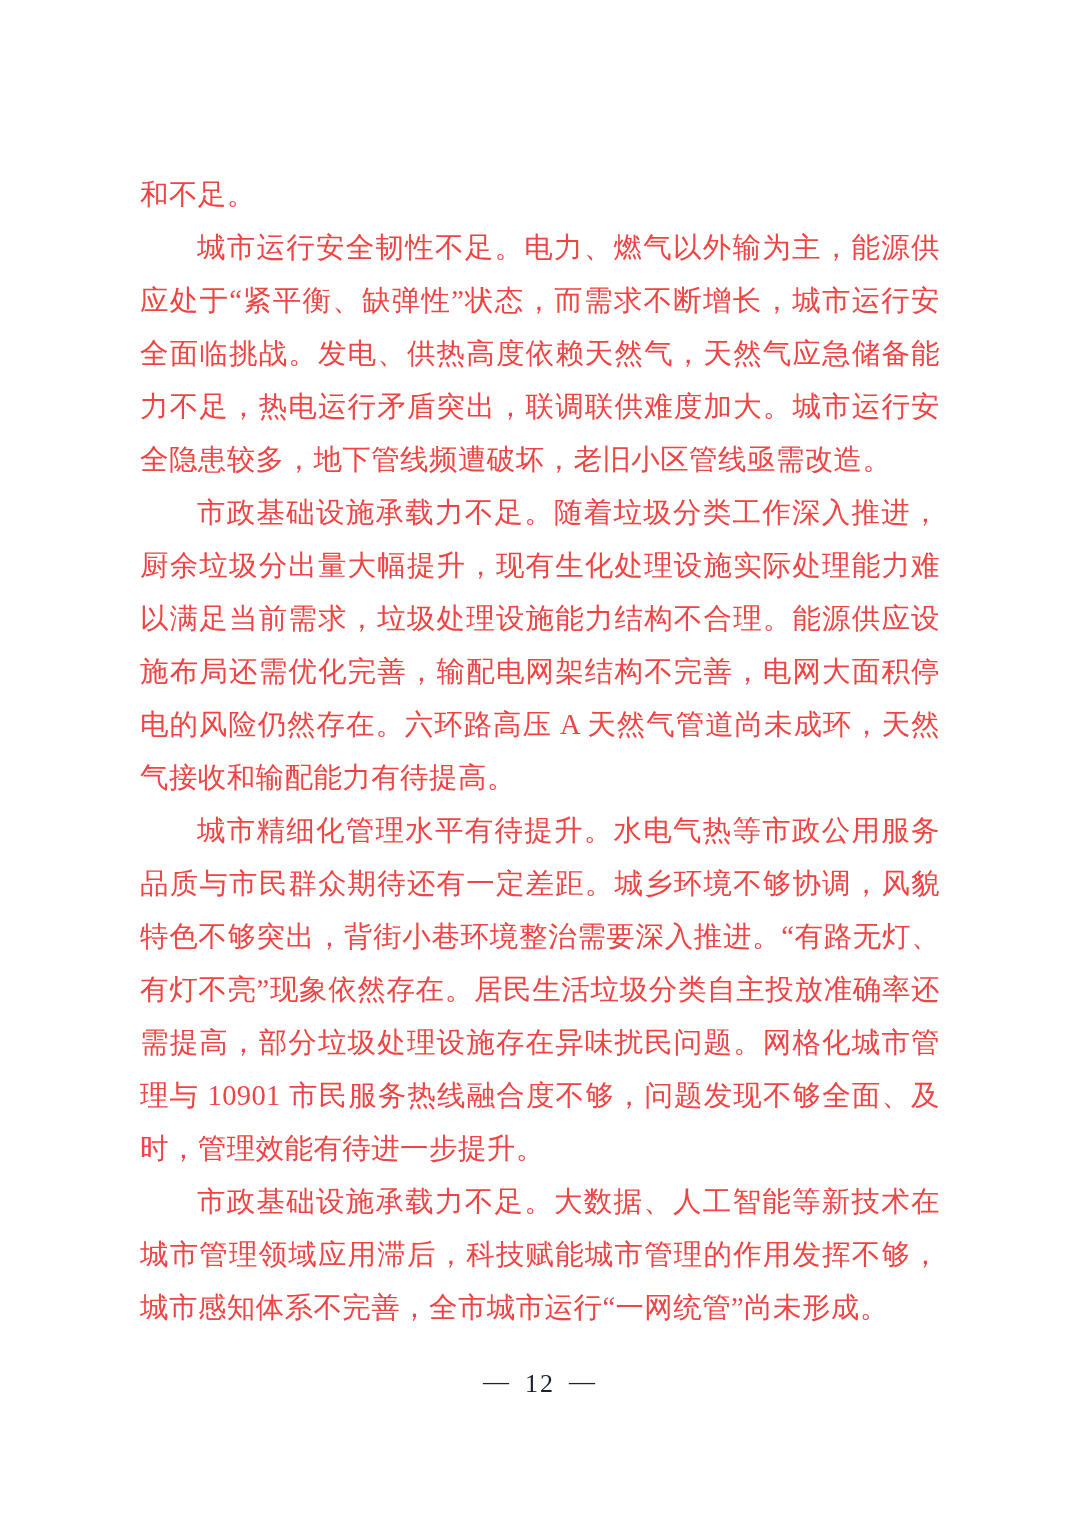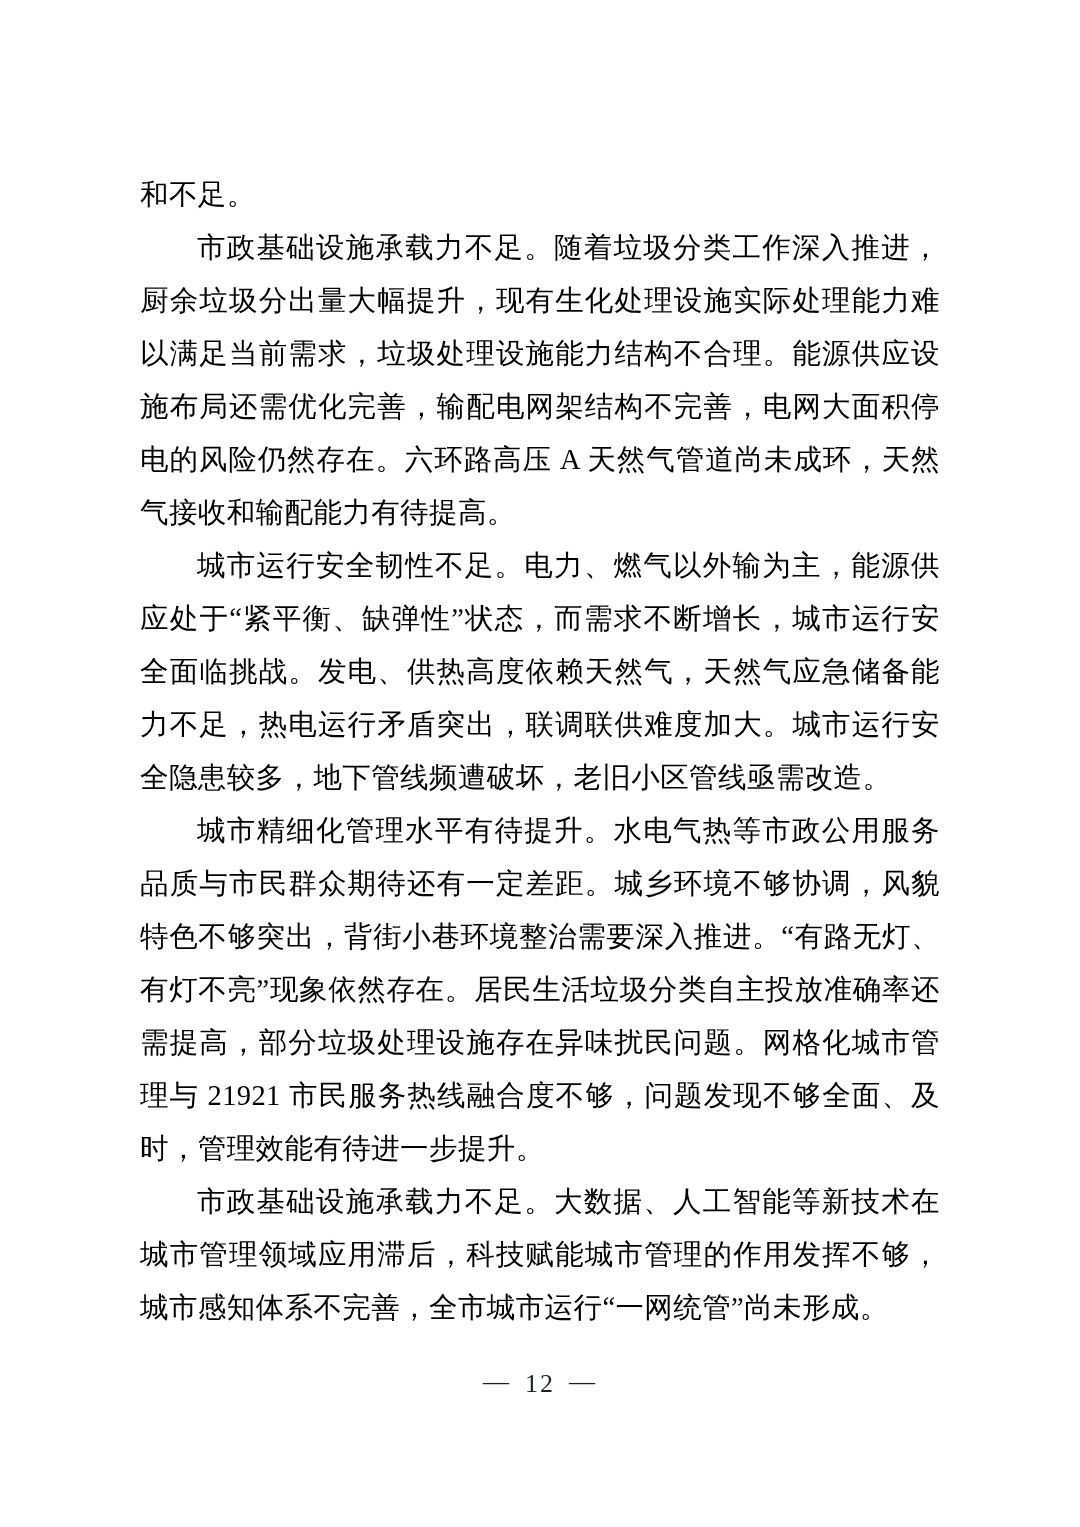--- a/index.html
+++ b/index.html
@@ -22,21 +22,21 @@
     height: 1527px;
     box-sizing: border-box;
     padding: 168px 140px 0 140px;
   }
   .doc-body {
     font-size: 28.5px;
     line-height: 53px;
     text-align: justify;
     text-justify: inter-ideograph;
     letter-spacing: 0.4px;
-    color: #000000;
+    color: #ef4444;
   }
   .para {
     margin: 0;
     text-indent: 0;
   }
   .para.indent {
     text-indent: 2em;
   }
   .page-number {
     position: absolute;
@@ -58,22 +58,22 @@
     display: inline-block;
     padding: 0 4px;
   }
 </style>
 </head>
 <body>
 
 <div class="page">
   <div class="doc-body">
     <p class="para">和不足。</p>
+    <p class="para indent">城市运行安全韧性不足。电力、燃气以外输为主，能源供应处于“紧平衡、缺弹性”状态，而需求不断增长，城市运行安全面临挑战。发电、供热高度依赖天然气，天然气应急储备能力不足，热电运行矛盾突出，联调联供难度加大。城市运行安全隐患较多，地下管线频遭破坏，老旧小区管线亟需改造。</p>
     <p class="para indent">市政基础设施承载力不足。随着垃圾分类工作深入推进，厨余垃圾分出量大幅提升，现有生化处理设施实际处理能力难以满足当前需求，垃圾处理设施能力结构不合理。能源供应设施布局还需优化完善，输配电网架结构不完善，电网大面积停电的风险仍然存在。六环路高压 A 天然气管道尚未成环，天然气接收和输配能力有待提高。</p>
-    <p class="para indent">城市运行安全韧性不足。电力、燃气以外输为主，能源供应处于“紧平衡、缺弹性”状态，而需求不断增长，城市运行安全面临挑战。发电、供热高度依赖天然气，天然气应急储备能力不足，热电运行矛盾突出，联调联供难度加大。城市运行安全隐患较多，地下管线频遭破坏，老旧小区管线亟需改造。</p>
-    <p class="para indent">城市精细化管理水平有待提升。水电气热等市政公用服务品质与市民群众期待还有一定差距。城乡环境不够协调，风貌特色不够突出，背街小巷环境整治需要深入推进。“有路无灯、有灯不亮”现象依然存在。居民生活垃圾分类自主投放准确率还需提高，部分垃圾处理设施存在异味扰民问题。网格化城市管理与 21921 市民服务热线融合度不够，问题发现不够全面、及时，管理效能有待进一步提升。</p>
+    <p class="para indent">城市精细化管理水平有待提升。水电气热等市政公用服务品质与市民群众期待还有一定差距。城乡环境不够协调，风貌特色不够突出，背街小巷环境整治需要深入推进。“有路无灯、有灯不亮”现象依然存在。居民生活垃圾分类自主投放准确率还需提高，部分垃圾处理设施存在异味扰民问题。网格化城市管理与 10901 市民服务热线融合度不够，问题发现不够全面、及时，管理效能有待进一步提升。</p>
     <p class="para indent">市政基础设施承载力不足。大数据、人工智能等新技术在城市管理领域应用滞后，科技赋能城市管理的作用发挥不够，城市感知体系不完善，全市城市运行“一网统管”尚未形成。</p>
   </div>
 
   <div class="page-number">
     <span class="dash">—</span><span class="pnum">12</span><span class="dash">—</span>
   </div>
 </div>
 
 </body></html>

